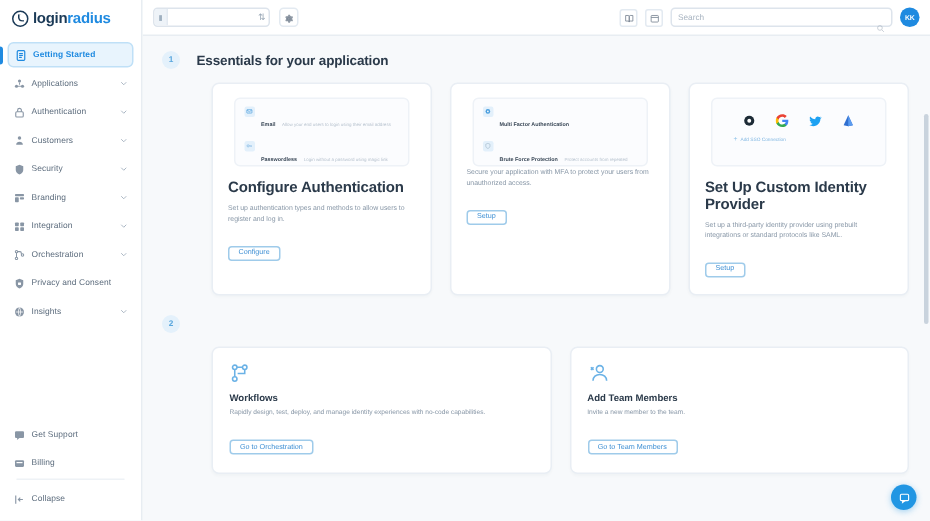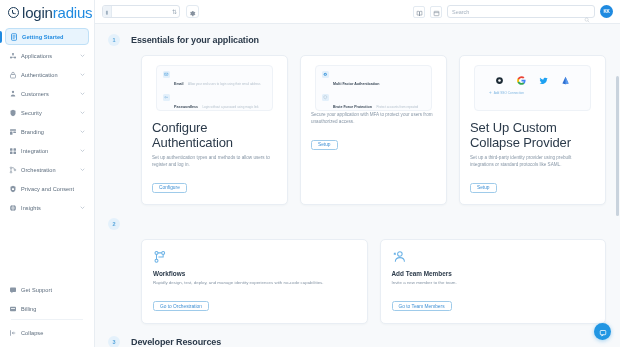--- a/index.html
+++ b/index.html
@@ -29,21 +29,21 @@
     border: 1.4px solid #1b3a57;
     display: flex; align-items: center; justify-content: center;
   }
   .brand-mark i {
     display:block; width: 4px; height: 5px;
     border-left: 1.3px solid #1b3a57;
     border-bottom: 1.3px solid #1b3a57;
     border-bottom-left-radius: 3px;
     transform: translate(0px,-0.5px);
   }
-  .brand-text { font-size: 15px; font-weight: 400; letter-spacing: -.2px; }
+  .brand-text { font-size: 10px; font-weight: 700; letter-spacing: -.2px; }
   .brand-text .a { color: #1b3a57; }
   .brand-text .b { color: #1f8ae0; }
 
   .nav { padding: 4px 5px 0 5px; flex: 1; }
   .nav-item {
     display: flex; align-items: center; gap: 4px;
     height: 17px; padding: 0 4px; margin-bottom: 2px;
     border-radius: 4px; cursor: pointer;
     position: relative;
   }
@@ -156,21 +156,21 @@
 
   .thumb-sso { display:flex; gap:13px; justify-content:center; padding: 5px 0 6px 0; }
   .sso { width:9px; height:9px; display:flex; align-items:center; justify-content:center; }
   .sso svg { width:9px; height:9px; }
   .thumb-sso-add {
     display:flex; align-items:center; gap:2px;
     font-size:3.2px; color:#7fb6e2; padding-left: 8px;
   }
   .thumb-sso-add .plus { font-size:4.5px; line-height:4px; color:#8cc0e8; }
 
-  .card-title { font-size: 13px; font-weight:400; color:#2b3a4a; margin: 9px 0 4px 0; letter-spacing:-.1px; }
+  .card-title { font-size: 10px; font-weight:700; color:#2b3a4a; margin: 9px 0 4px 0; letter-spacing:-.1px; }
   .card-desc { font-size: 4.6px; color:#8796a6; line-height: 7px; margin-bottom: 7px; }
   .btn-outline {
     display:inline-flex; align-items:center; justify-content:center;
     height: 10px; padding: 0 6px; border:1px solid #9fcbea; border-radius:2.5px;
     color:#3f90d4; font-size:4.8px; background:#fff; cursor:pointer; font-weight:400;
   }
 
   .features-row { display:flex; gap: 12px; margin-bottom: 12px; }
   .feat-card {
     background:#fff; border:1px solid #e9eef4; border-radius:5px;
@@ -535,21 +535,21 @@
                       <path fill="#2f6fd0" d="M8 1.5L2.5 13.2 8 14.5l5.5-1.3z"></path>
                       <path fill="#5b9bef" d="M8 1.5v13l5.5-1.3z"></path>
                     </svg>
                 </span>
               </div>
               <div class="thumb-sso-add">
                 <span class="plus">+</span>
                 <span>Add SSO Connection</span>
               </div>
             </div>
-            <div class="card-title">Set Up Custom Collapse Provider</div>
+            <div class="card-title">Set Up Custom Identity Provider</div>
             <div class="card-desc">Set up a third-party identity provider using prebuilt integrations or standard protocols like SAML.</div>
             <div class="btn-outline">Setup</div>
           </div>
         </div>
 
         <div class="section-head" style="margin-top:13px">
           <span class="step-badge">2</span>
         </div>
 
         <div class="features-row">
@@ -574,24 +574,20 @@
                   <path d="M3.8 13.5c0-2.9 2.3-4.8 5.2-4.8s5.2 1.9 5.2 4.8"></path>
                 <path d="M4.2 3.2l-2 2M2.2 3.2l2 2"></path>
               </svg>
             </div>
             <div class="feat-title">Add Team Members</div>
             <div class="feat-desc">Invite a new member to the team.</div>
             <div class="btn-outline">Go to Team Members</div>
           </div>
         </div>
 
-        <div class="section-head">
-          <span class="step-badge">3</span>
-          <span class="section-title">Developer Resources</span>
-        </div>
 
       </div>
 
       <div class="chat-fab">
         <span>
           <svg viewBox="0 0 16 16" fill="none" stroke="#fff" stroke-width="1.5">
               <rect x="2.5" y="3" width="11" height="8.5" rx="1.5"></rect>
               <path d="M6 11.5L5.5 14 9 11.5"></path>
             </svg>
         </span>

